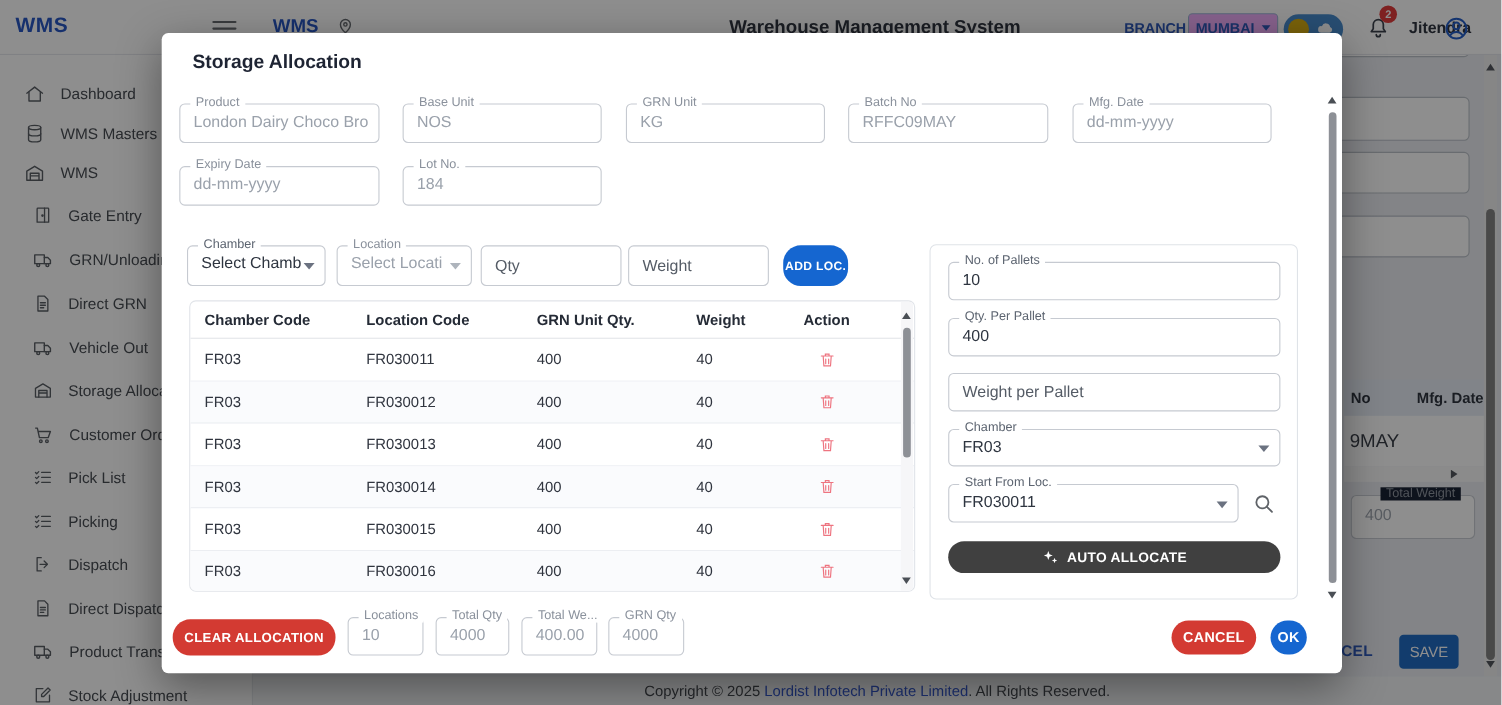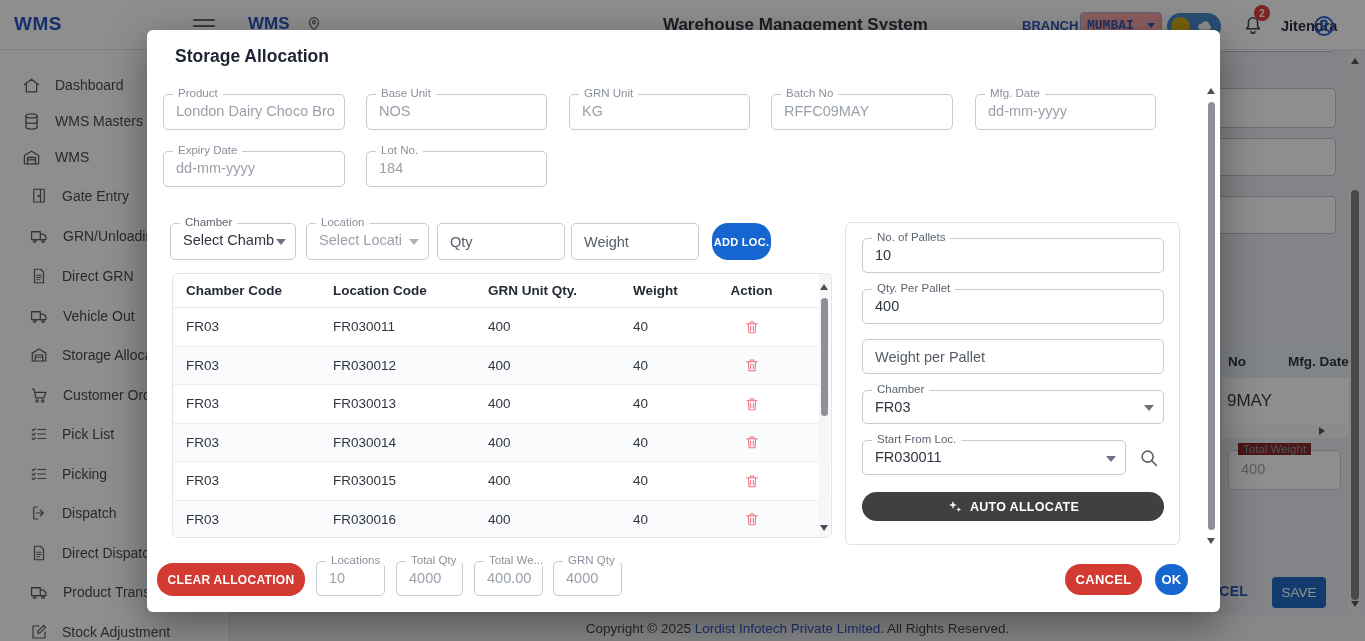--- a/index.html
+++ b/index.html
@@ -13,21 +13,21 @@
             border-bottom:1px solid #e4e7ec; z-index:3; }
   .logo { position:absolute; left:14px; top:13px; font-size:19px; font-weight:bold; color:#1d4fc0; letter-spacing:.5px; }
   .hamburger { position:absolute; left:193px; top:15px; width:22px; height:20px; }
   .hamburger span{ display:block; height:2px; background:#5f6368; margin:4px 0; border-radius:1px;}
   .crumb { position:absolute; left:248px; top:14px; font-size:17px; font-weight:bold; color:#1d4fc0; }
   .pin-ic { position:absolute; left:305px; top:14px; color:#5f6368; }
   .pagetitle { position:absolute; left:663px; top:15px; font-size:17px; font-weight:bold; color:#242a36; }
   .branch-lbl { position:absolute; left:1022px; top:18px; font-size:13px; font-weight:bold; color:#2451b8; }
   .branch-sel { position:absolute; left:1080px; top:12px; width:82px; height:27px; border:1px solid #9db3d8;
                 border-radius:4px; color:#2451b8; font-size:13px; font-weight:bold; display:flex;
-                align-items:center; padding:0 6px; gap:5px; background:#fca5a5;font-family:Liberation Mono, monospace;}
+                align-items:center; padding:0 6px; gap:5px; background:#f0abfc;}
   .chev { width:0; height:0; border-left:4px solid transparent; border-right:4px solid transparent;
           border-top:5px solid #2451b8; margin-left:auto;}
   .toggle { position:absolute; left:1167px; top:13px; width:54px; height:27px; border-radius:14px; background:#3f86cc; }
   .sun { position:absolute; left:4px; top:4px; width:19px; height:19px; border-radius:50%; background:#d9ac07; }
   .cloud { position:absolute; right:6px; top:4px; }
   .bell { position:absolute; left:1242px; top:15px; }
   .badge { position:absolute; left:1254px; top:5px; width:16px; height:16px; border-radius:50%; background:#e03131;
            color:#fff; font-size:10px; font-weight:bold; display:flex; align-items:center; justify-content:center; }
   .username { position:absolute; left:1281px; top:18px; font-size:14.5px; font-weight:bold; color:#242a36; }
   .avatar { position:absolute; left:1312px; top:14px; }
@@ -125,21 +125,21 @@
       <span style="padding-left:42px;">Mfg. Date</span>
     </div>
     <div class="bg-trow">
       <span style="padding-left:5px;">9MAY</span>
     </div>
     <div class="bg-hscroll">
         <span class="tri"></span>
       </div>
 
     <div class="mfield" style="left:1228px; top:450px; width:113px; height:40px;">
-      <span class="lbl" style="background:#7f1d1d;">Total Weight</span>
+      <span class="lbl" style="background:#0f172a;margin-left:17px;">Total Weight</span>
       <div class="val" style="padding-top:10px;">400</div>
     </div>
 
     <div class="bg-cancel">CANCEL</div>
     <div class="bg-save">SAVE</div>
 
     <div class="vscroll">
       <span class="arr-up" style="left:2px; top:8px;"></span>
       <div class="thumb" style="top:140px; height:410px;"></div>
       <span class="arr-dn" style="left:2px; bottom:8px;"></span>

